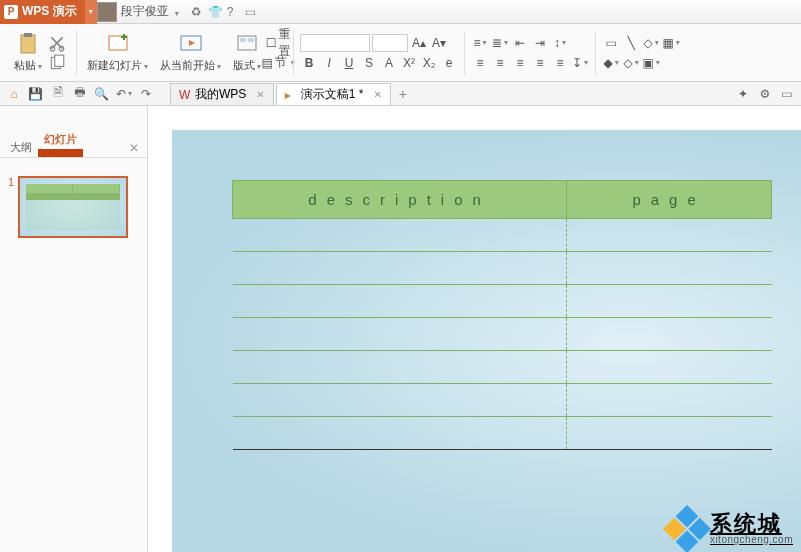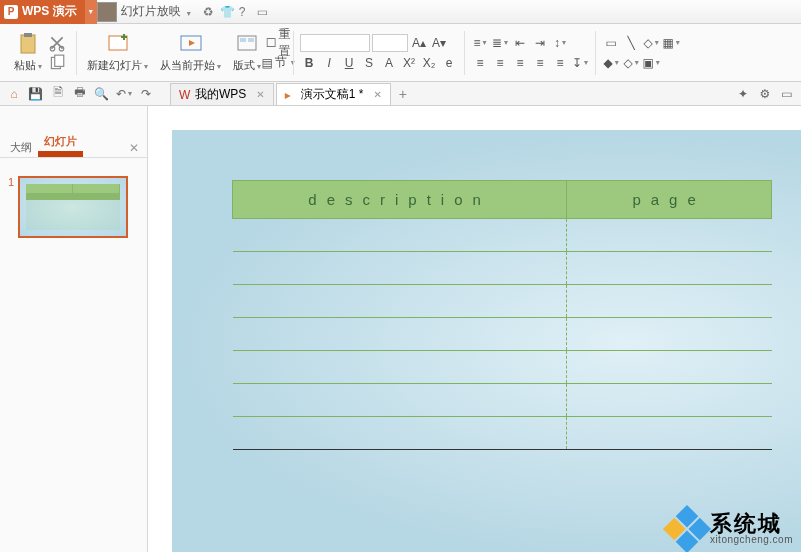--- a/index.html
+++ b/index.html
@@ -40,21 +40,21 @@
 .doc-tab .x { color: #999; font-size: 10px; margin-left: 6px; }
 .doc-tab .ico-sm { width: 12px; height: 12px; }
 .plus { width: 20px; text-align: center; color: #888; cursor: pointer; font-size: 14px; }
 .qat-right { margin-left: auto; display: flex; gap: 6px; }
 
 
 .workspace { display: flex; height: calc(552px - 24px - 58px - 24px); }
 .sidepane { width: 148px; background: #fafafa; border-right: 1px solid #d8d8d8; display: flex; flex-direction: column; }
 .sidetabs { display: flex; border-bottom: 1px solid #ddd; height: 22px; align-items: flex-end; padding: 0 4px; margin-top: 30px; }
 .sidetab { padding: 2px 6px; font-size: 11px; color: #666; cursor: pointer; }
-.sidetab.active { color: #d25f2c; border-bottom: 6px solid #c2410c; font-weight: bold; }
+.sidetab.active { color: #d25f2c; border-bottom: 8px solid #c2410c; font-weight: bold; }
 .sidetabs .x { margin-left: auto; color: #999; cursor: pointer; padding: 2px 4px; }
 .thumbs { padding: 18px 8px; }
 .thumb-wrap { display: flex; gap: 4px; }
 .thumb-num { color: #d25f2c; font-size: 11px; }
 .thumb { width: 110px; height: 62px; border: 2px solid #d25f2c; background: radial-gradient(ellipse at center, #d8ecf3, #b5d8e5); padding: 6px; }
 .thumb .tbl { width: 100%; height: 100%; background: rgba(144,200,120,0.15); }
 .thumb .hdr { height: 20%; background: #9cc97e; display: flex; }
 .thumb .hdr div { flex: 1; border-right: 1px solid #8ab86c; }
 .thumb .rows div { height: 8%; border-bottom: 1px solid #8ab86c; }
 
@@ -62,42 +62,42 @@
 .canvas-area { flex: 1; background: #fff; overflow: hidden; position: relative; }
 .slide { margin: 24px 0 0 24px; width: 760px; height: 430px; background: radial-gradient(ellipse at 60% 50%, #e0f0f6 0%, #b6d7e4 70%); padding: 50px 40px 0 60px; }
 .slide-table { width: 540px; border-collapse: collapse; }
 .slide-table th { background: #9cc97e; color: #3a6a3a; font-weight: normal; letter-spacing: 10px; text-align: center; padding: 10px 0; font-size: 15px; border: 1px solid #7fb35f; }
 .slide-table th:first-child { width: 62%; }
 .slide-table td { height: 33px; border-bottom: 1px solid #7fb35f; }
 .slide-table td:first-child { border-right: 1px dashed #7fb35f; }
 .slide-table tr:last-child td { border-bottom: 1px solid #333; }
 
 
-.watermark { position: absolute; bottom: 6px; right: 8px; display: flex; align-items: center; gap: 6px; }
+.watermark { position: absolute; bottom: 6px; right: 8px; display: flex; align-items: center; gap: 6px; text-decoration: underline; }
 .wm-logo { width: 34px; height: 34px; transform: rotate(45deg); display: grid; grid-template: 1fr 1fr / 1fr 1fr; gap: 2px; }
 .wm-logo div { background: #3aa0e8; }
 .wm-logo div:nth-child(3) { background: #f5b733; }
 .wm-text { display: flex; flex-direction: column; line-height: 1; }
 .wm-cn { font-size: 22px; font-weight: bold; letter-spacing: 2px; }
 .wm-en { font-size: 10px; color: #555; letter-spacing: 0.5px; }
 
 svg { width: 100%; height: 100%; }
 </style>
 </head>
 <body>
 
 <div class="titlebar">
   <div class="app-badge">
     <span class="p">P</span>
     <span>WPS 演示</span>
   </div>
   <div class="app-dd">▾</div>
   <div class="user-area">
     <div class="avatar"></div>
-    <span>幻灯片放映</span>
+    <span>段宇俊亚</span>
     <span class="ico dd"></span>
     <span class="ico">♻</span>
     <span class="ico">👕</span>
     <span class="ico">?</span>
     <span class="ico">▭</span>
   </div>
 </div>
 
 <div class="ribbon">
   <div class="grp">

